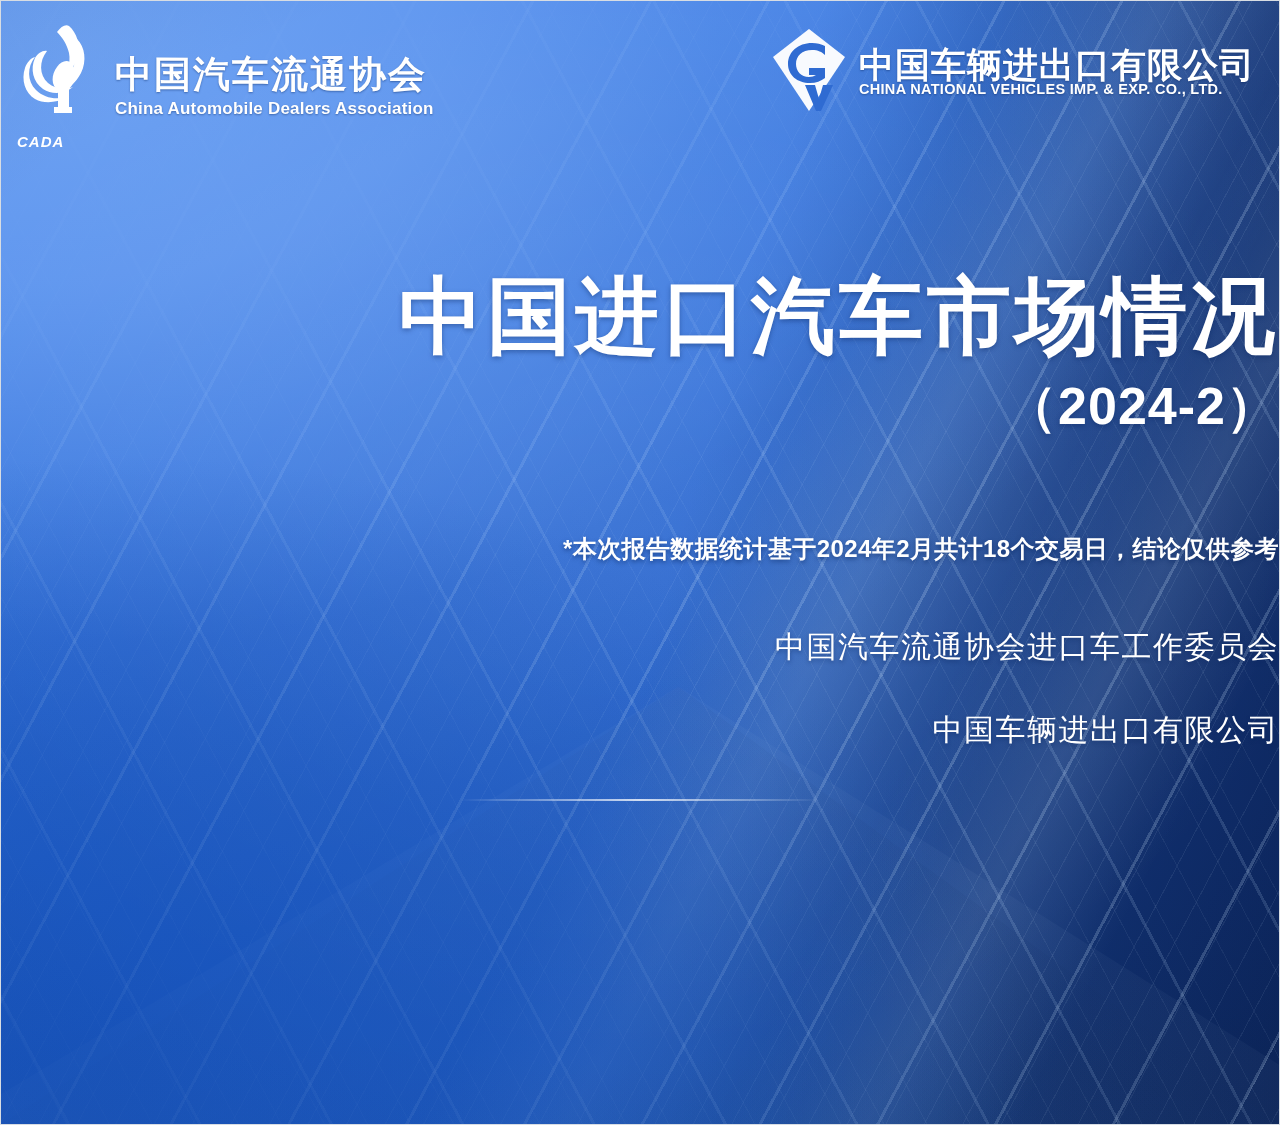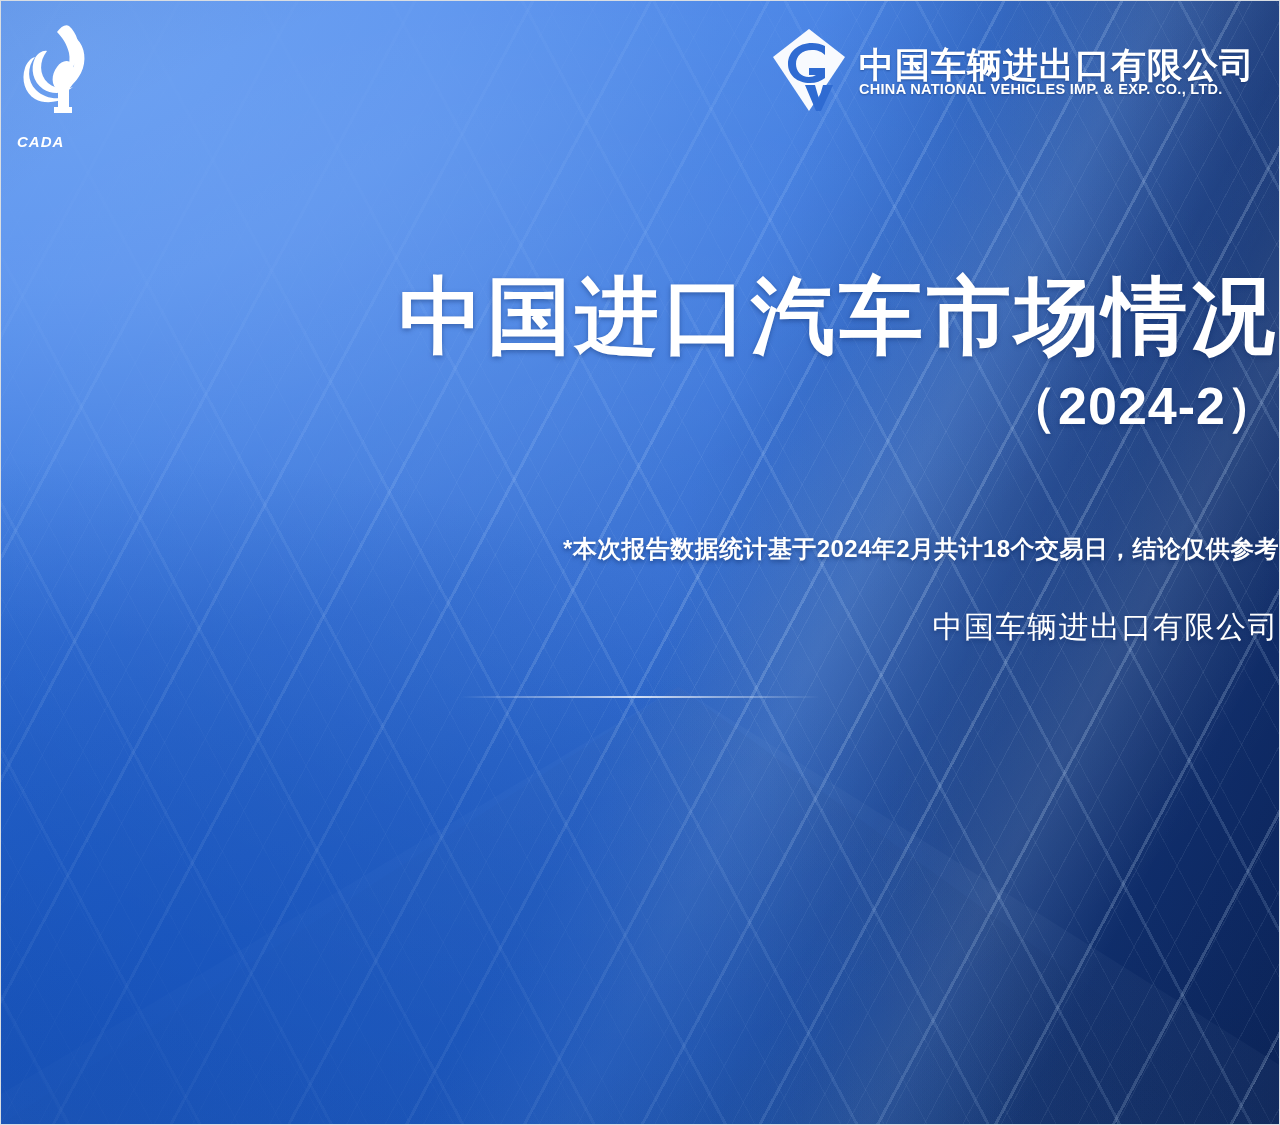--- a/index.html
+++ b/index.html
@@ -283,20 +283,24 @@
         <g fill="#ffffff">
           <path d="M52 3 C60 10 64 22 60 35 C57 45 50 52 44 58 C50 50 54 40 52 30 C50 21 45 14 40 9 C44 4 48 1 52 3 Z"></path>
           <path d="M60 16 C68 24 70 38 64 50 C59 60 50 67 41 72 C49 64 56 54 57 43 C58 33 55 24 50 18 C54 15 57 14 60 16 Z"></path>
           <path d="M18 34 C10 44 10 58 19 67 C27 75 39 77 49 74 C40 80 27 81 18 76 C8 70 4 57 8 45 C10 39 14 35 18 34 Z"></path>
           <path d="M30 28 C22 38 22 52 31 60 C38 66 48 67 56 64 C48 71 35 72 26 66 C16 59 13 46 18 35 C21 30 26 27 30 28 Z"></path>
           <path d="M40 44 C34 52 34 62 41 68 L41 86 L52 86 L52 66 C58 60 60 50 56 42 C52 36 45 37 40 44 Z"></path>
           <rect x="37" y="84" width="18" height="6"></rect>
         </g>
       </svg>
       <div class="cada-wordmark">CADA</div>
+    </div>
+    <div class="logo-text">
+      <div class="logo-cn">中国汽车流通协会</div>
+      <div class="logo-en">China Automobile Dealers Association</div>
     </div>
   </div>
 
   <div class="logo" id="logo-cnv">
     <div class="logo-mark">
       <svg width="76" height="86" viewBox="0 0 76 86" aria-hidden="true">
         <g fill="#ffffff">
           <path d="M38 2 L74 30 L38 84 L2 30 Z" opacity="0.96"></path>
         </g>
         <g fill="#2f6bd2">
@@ -308,17 +312,18 @@
     <div class="logo-text">
       <div class="logo-cn">中国车辆进出口有限公司</div>
       <div class="logo-en">CHINA NATIONAL VEHICLES IMP. &amp; EXP. CO., LTD.</div>
     </div>
   </div>
 
   <div id="content">
     <h1 class="title-main">中国进口汽车市场情况</h1>
     <h2 class="title-sub">（2024-2）</h2>
     <p class="note">*本次报告数据统计基于2024年2月共计18个交易日，结论仅供参考</p>
+    <p class="org" id="org-1">中国汽车流通协会进口车工作委员会</p>
     <p class="org" id="org-2">中国车辆进出口有限公司</p>
     <div id="divider"></div>
   </div>
 
 </div>
 
 </body></html>

